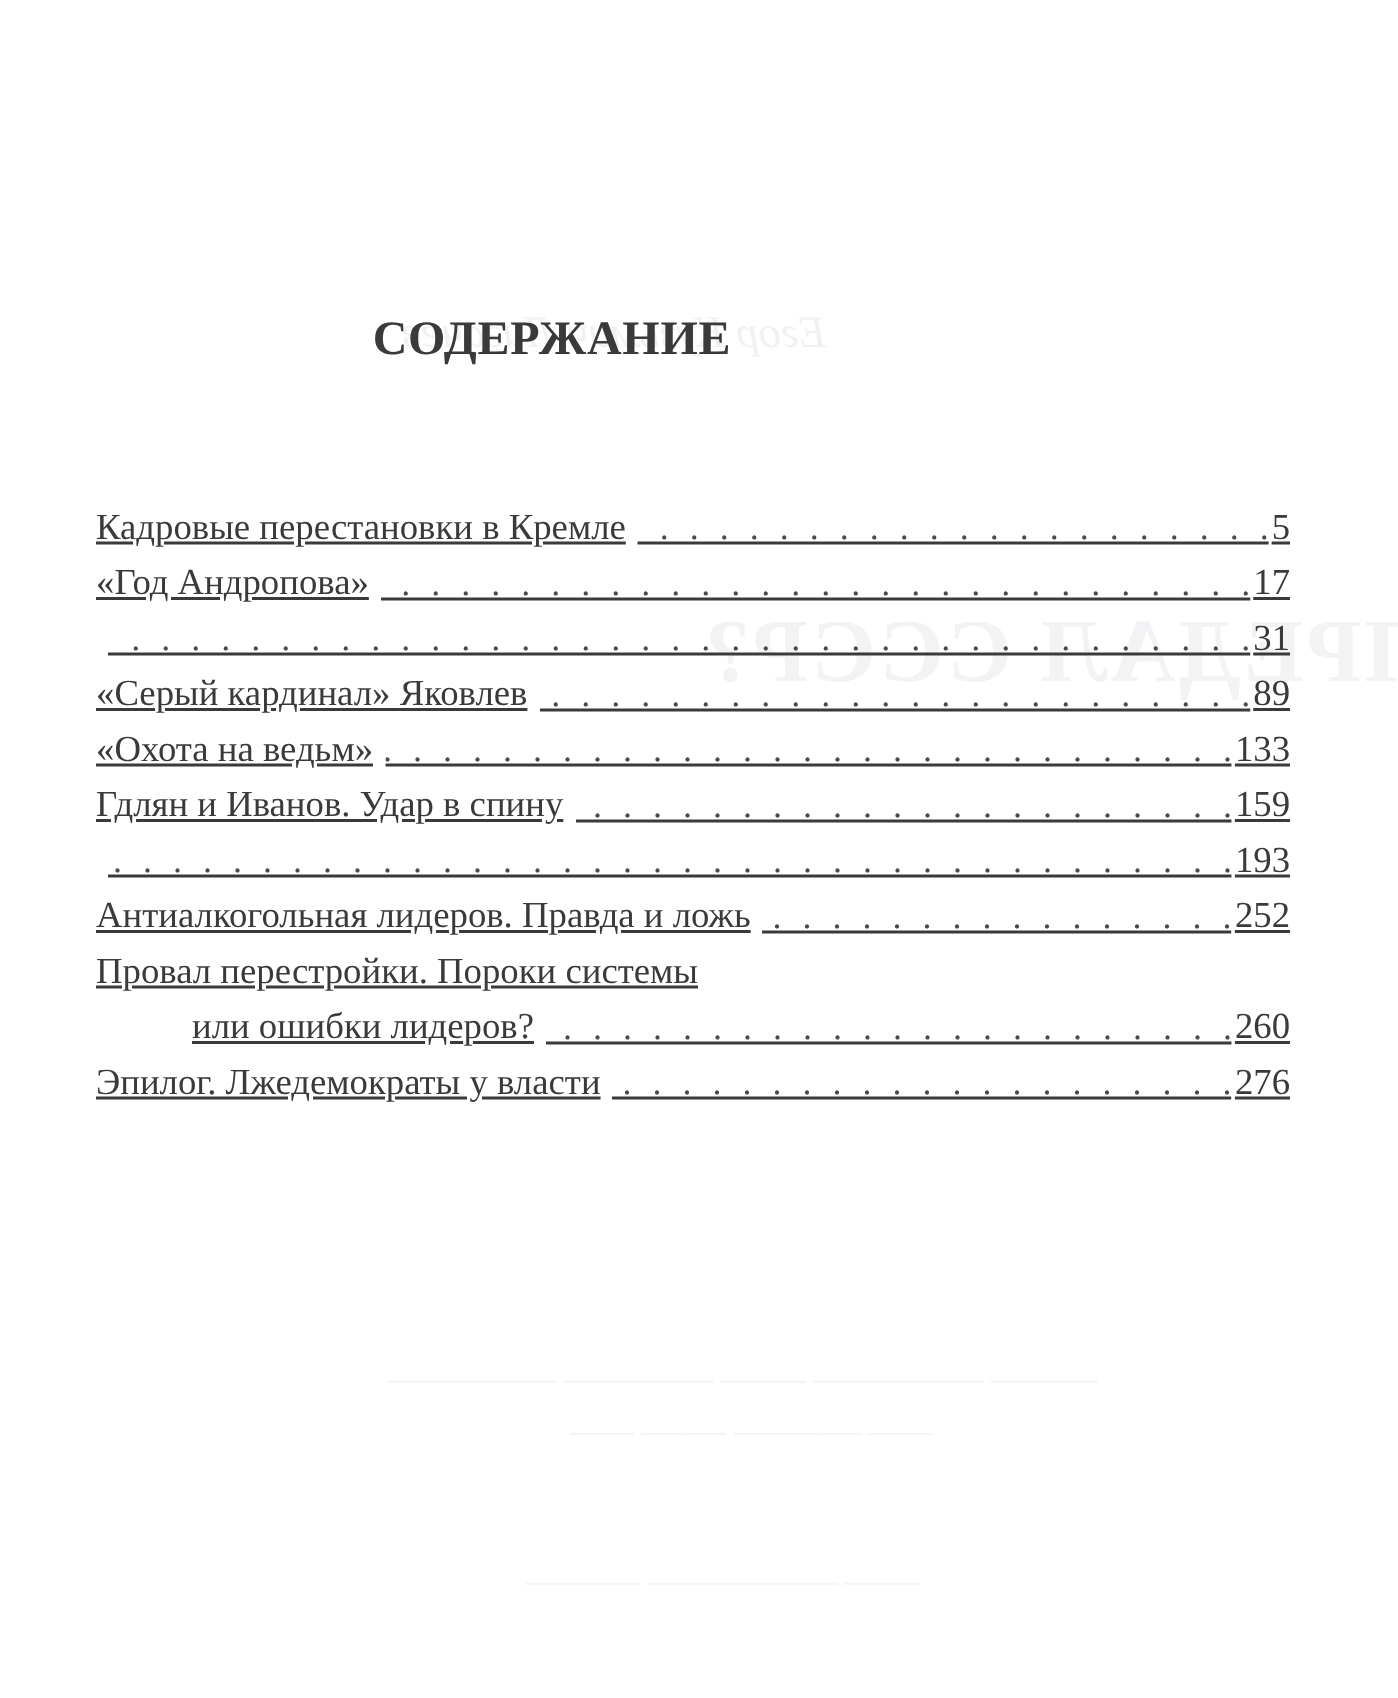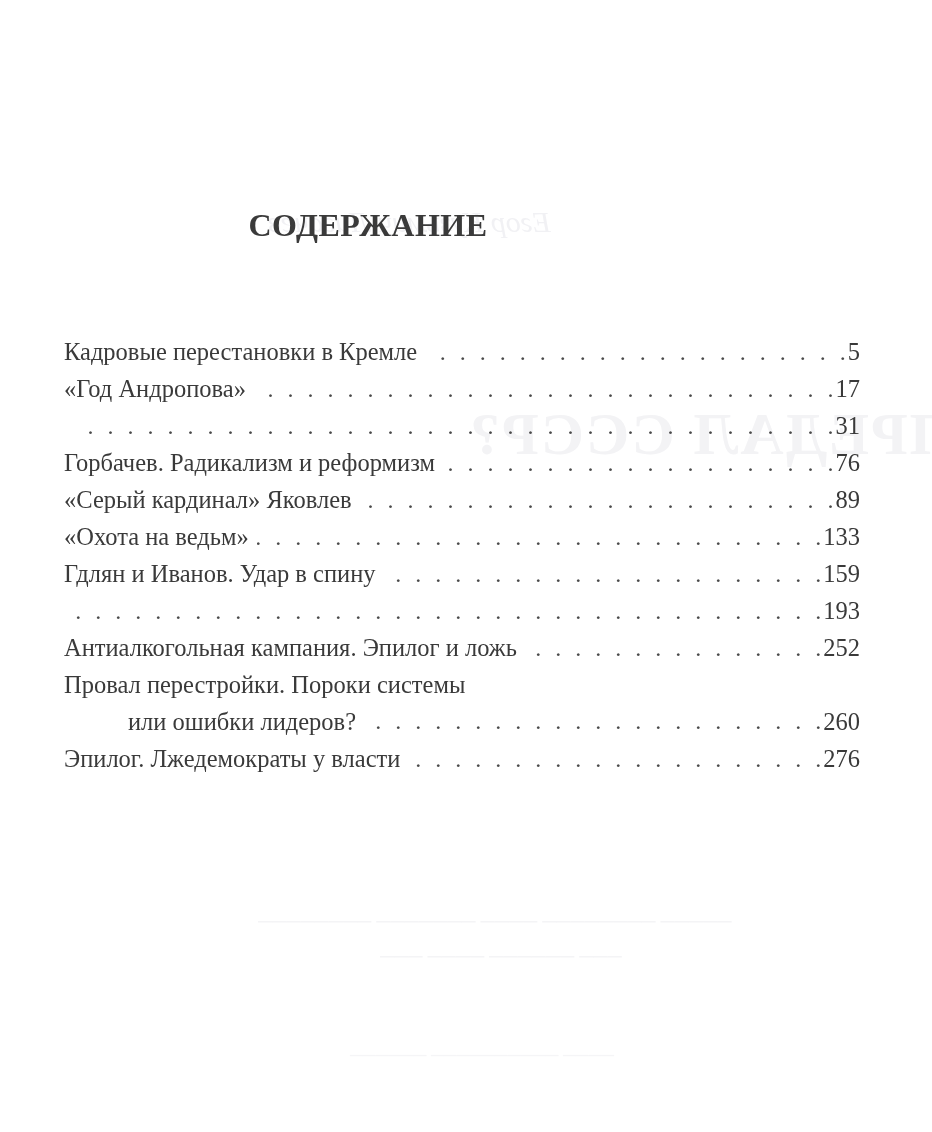--- a/index.html
+++ b/index.html
@@ -51,38 +51,38 @@
       padding: 0;
     }
     .toc-entry {
       display: flex;
       align-items: baseline;
       height: 37px;
       font-family: "Liberation Serif", serif;
       font-size: 24.5px;
       line-height: 37px;
       color: #3a3a3a;
+      text-decoration: underline;
     }
     .toc-entry.two-line {
       flex-direction: column;
       align-items: stretch;
       height: 74px;
     }
     .toc-line {
       display: flex;
       align-items: baseline;
       height: 37px;
     }
     .toc-title {
       white-space: nowrap;
       flex: 0 0 auto;
     }
     .indent {
       padding-left: 64px;
-      align-items: center;
     }
     .leader {
       flex: 1 1 auto;
       overflow: hidden;
       white-space: nowrap;
       margin: 0 2px 0 8px;
       color: #4a4a4a;
       letter-spacing: 0;
       font-size: 24px;
       text-align: right;
@@ -118,45 +118,40 @@
   <li class="toc-entry">
     <span class="toc-title">«Год Андропова»</span>
     <span class="leader"></span>
     <span class="toc-page">17</span>
   </li>
   <li class="toc-entry">
     <span class="leader"></span>
     <span class="toc-page">31</span>
   </li>
   <li class="toc-entry">
-    <span class="toc-title">Горбачев. Радикализм и реформизм</span>
-    <span class="leader"></span>
-    <span class="toc-page">76</span>
-  </li>
-  <li class="toc-entry">
     <span class="toc-title">«Серый кардинал» Яковлев</span>
     <span class="leader"></span>
     <span class="toc-page">89</span>
   </li>
   <li class="toc-entry">
     <span class="toc-title">«Охота на ведьм»</span>
     <span class="leader"></span>
     <span class="toc-page">133</span>
   </li>
   <li class="toc-entry">
     <span class="toc-title">Гдлян и Иванов. Удар в спину</span>
     <span class="leader"></span>
     <span class="toc-page">159</span>
   </li>
   <li class="toc-entry">
     <span class="leader"></span>
     <span class="toc-page">193</span>
   </li>
   <li class="toc-entry">
-    <span class="toc-title">Антиалкогольная кампания. Эпилог и ложь</span>
+    <span class="toc-title">Антиалкогольная лидеров. Правда и ложь</span>
     <span class="leader"></span>
     <span class="toc-page">252</span>
   </li>
   <li class="toc-entry two-line">
     <div class="toc-line">
       <span class="toc-title">Провал перестройки. Пороки системы</span>
     </div>
     <div class="toc-line indent">
       <span class="toc-title">или ошибки лидеров?</span>
       <span class="leader"></span>

